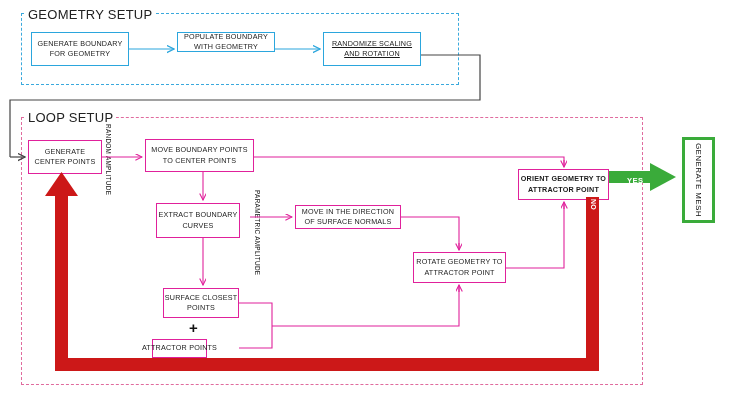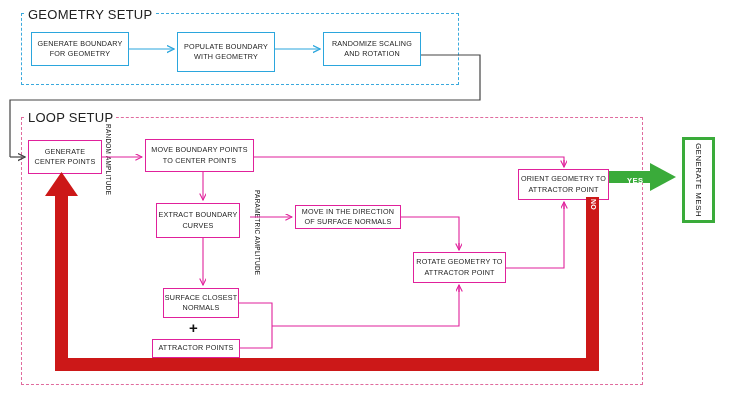--- a/index.html
+++ b/index.html
@@ -38,32 +38,32 @@
     text-align:center;background:#ffffff;
     font-size:7.2px;line-height:1.45;
     letter-spacing:.2px;color:#1a1a1a;
   }
   .node span{display:block;white-space:nowrap;}
   .node.blue{border:1.7px solid #2ba6dd;text-align:center;}
   .node.pink{border:1.7px solid #e0219b;}
 
   
   #node-generate-boundary{left:31px;top:32px;width:98px;height:34px;}
-  #node-populate-boundary{left:177px;top:32px;width:98px;height:40px;}
-  #node-randomize-scaling{left:323px;top:32px;width:98px;height:34px;}
+  #node-populate-boundary{left:177px;top:32px;width:98px;height:20px;}
+  #node-randomize-scaling{left:323px;top:32px;width:98px;height:34px;text-decoration:underline;}
 
   
   #node-generate-center{left:28px;top:140px;width:74px;height:34px;}
   #node-move-boundary{left:145px;top:139px;width:109px;height:33px;}
   #node-extract-curves{left:156px;top:203px;width:84px;height:35px;}
   #node-move-normals{left:295px;top:205px;width:106px;height:24px;}
   #node-rotate-geometry{left:413px;top:252px;width:93px;height:31px;}
-  #node-orient-geometry{left:518px;top:169px;width:91px;height:31px;}
+  #node-orient-geometry{left:518px;top:169px;width:91px;height:31px;font-weight:bold;}
   #node-surface-closest{left:163px;top:288px;width:76px;height:30px;}
-  #node-attractor-points{left:152px;top:339px;width:88px;height:19px;}
+  #node-attractor-points{left:152px;top:339px;width:55px;height:19px;}
 
   .plus-sign{
     position:absolute;left:189px;top:320px;
     font-size:15px;font-weight:bold;color:#111;
     line-height:1;
   }
 
   
   #node-generate-mesh{
     position:absolute;left:682px;top:137px;width:33px;height:86px;
@@ -205,21 +205,21 @@
   <div class="node pink" id="node-rotate-geometry">
     <span>ROTATE GEOMETRY TO</span>
     <span>ATTRACTOR POINT</span>
   </div>
   <div class="node pink" id="node-orient-geometry">
     <span>ORIENT GEOMETRY TO</span>
     <span>ATTRACTOR POINT</span>
   </div>
   <div class="node pink" id="node-surface-closest">
     <span>SURFACE CLOSEST</span>
-    <span>NORMALS</span>
+    <span>POINTS</span>
   </div>
   <div class="node pink" id="node-attractor-points">
     <span>ATTRACTOR POINTS</span>
   </div>
 
   <div class="plus-sign">+</div>
 
   <div class="vlabel" id="label-random-amplitude">RANDOM AMPLITUDE</div>
   <div class="vlabel" id="label-parametric-amplitude">PARAMETRIC AMPLITUDE</div>
 

